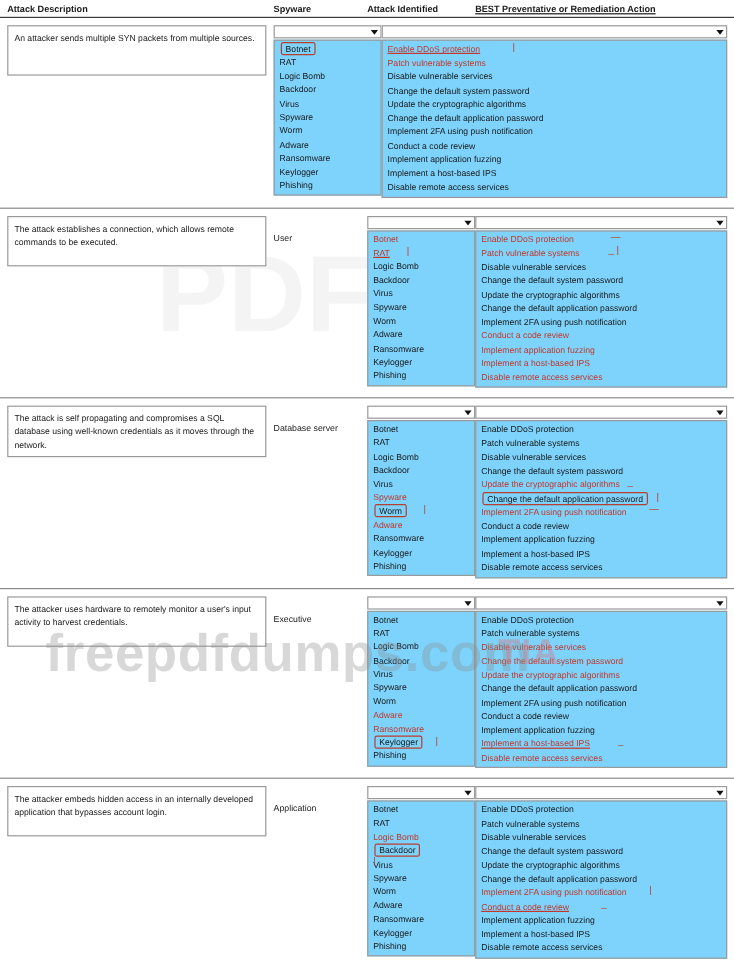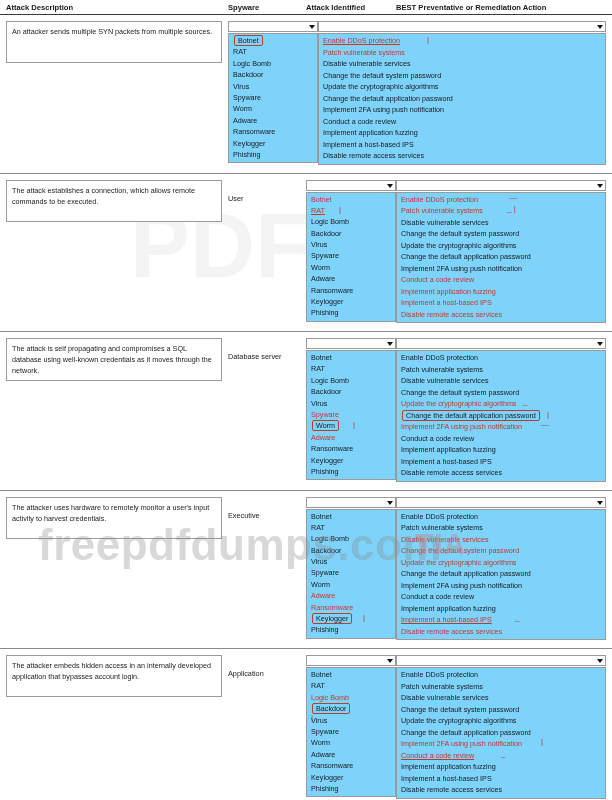--- a/index.html
+++ b/index.html
@@ -19,21 +19,21 @@
   .hdr {
     display: flex;
     padding: 3px 6px 2px 6px;
     font-weight: bold;
     font-size: 7.6px;
     border-bottom: 1px solid #3a3a3a;
   }
   .hdr .c1 { width: 222px; }
   .hdr .c2 { width: 78px; }
   .hdr .c3 { width: 90px; }
-  .hdr .c4 { flex: 1; }
+  .hdr .c4 { flex: 1; text-decoration: underline; }
 
   
   .row {
     display: flex;
     border-bottom: 1px solid #8a8a8a;
     padding: 6px 6px 8px 6px;
     position: relative;
   }
   .row:last-child { border-bottom: none; }
 

